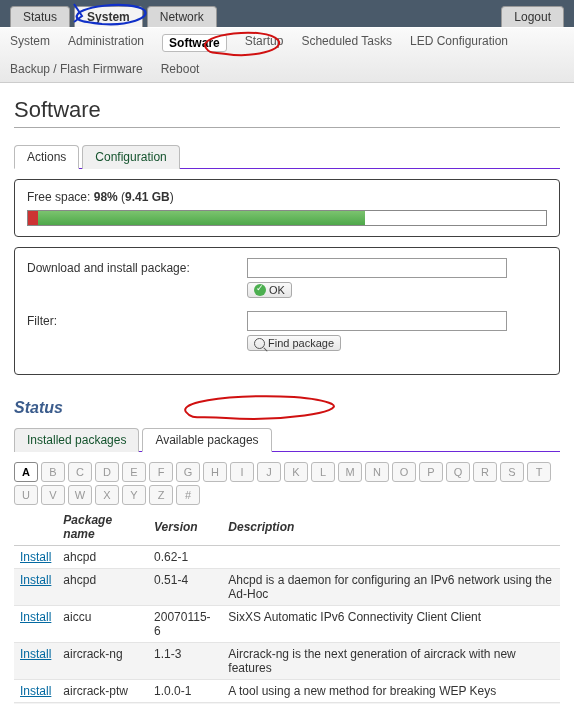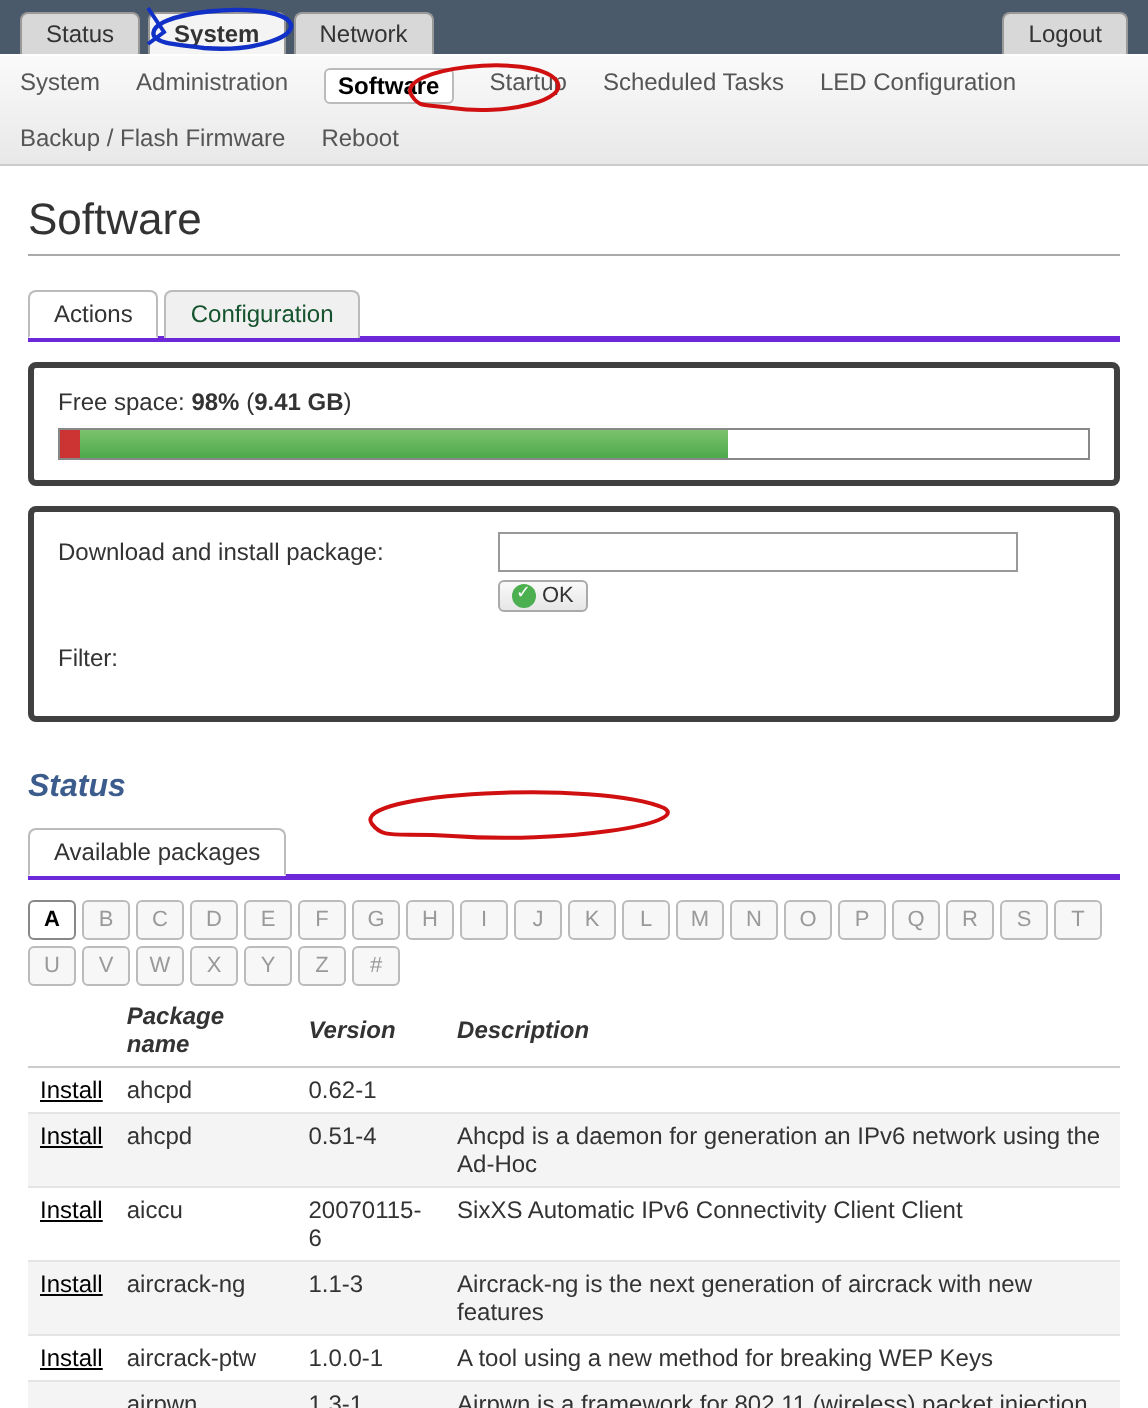--- a/index.html
+++ b/index.html
@@ -63,21 +63,21 @@
     font-family: "Trebuchet MS", sans-serif;
     font-size: 22px;
     font-weight: normal;
     border-bottom: 1px solid #aaa;
     padding-bottom: 4px;
     margin-bottom: 16px;
     color: #333;
   }
   .tabset {
     display: flex;
-    border-bottom: 3px solid #6d28d9;
+    border-bottom: 1px solid #6d28d9;
     margin-bottom: 10px;
   }
   .tabset .t {
     border: 1px solid #bbb;
     border-bottom: none;
     border-radius: 4px 4px 0 0;
     padding: 4px 12px;
     margin-right: 3px;
     background: #f0f0f0;
     color: #14532d;
@@ -85,21 +85,21 @@
     font-size: 12px;
     position: relative;
     top: 1px;
   }
   .tabset .t.active {
     background: #fff;
     color: #333;
     border-bottom: 1px solid #fff;
   }
   .panel {
-    border: 3px solid #404040;
+    border: 1px solid #404040;
     border-radius: 4px;
     padding: 10px 12px;
     margin-bottom: 10px;
   }
   .freespace-label { margin-bottom: 6px; }
   .progress {
     width: 100%;
     height: 16px;
     border: 1px solid #888;
     background: #fff;
@@ -197,21 +197,21 @@
     padding: 4px 6px;
     border-bottom: 1px solid #ccc;
     font-style: italic;
   }
   table.pkg td {
     padding: 4px 6px;
     border-bottom: 1px solid #e4e4e4;
     vertical-align: top;
   }
   table.pkg tr:nth-child(even) td { background:#f4f4f4; }
-  a.install { color: #000000; text-decoration: underline; cursor:pointer; }
+  a.install { color: #0369a1; text-decoration: underline; cursor:pointer; }
   .annot {
     position:absolute;pointer-events:none;
   }
   .annot svg { overflow:visible; }
   .wrap { position:relative; }
 </style>
 </head>
 <body>
 <div class="wrap">
 
@@ -260,26 +260,34 @@
       <div class="control">
         <input type="text" style=""><br>
         <span class="smallbtn">
           <span class="ico-ok"></span>
           <span>OK</span>
         </span>
       </div>
     </div>
     <div class="formrow">
       <label>Filter:</label>
+      <div class="control">
+        <input type="text" style=""><br>
+        <span class="smallbtn">
+          <span class="ico-find"></span>
+          <span>Find package</span>
+        </span>
+      </div>
     </div>
   </div>
 
   <h3 class="section">Status</h3>
 
   <div class="tabset">
+    <div class="t">Installed packages</div>
     <div class="t active">Available packages</div>
   </div>
 
   <div class="alpha" id="alpha">
         <div class="a active">A</div>
         <div class="a">B</div>
         <div class="a">C</div>
         <div class="a">D</div>
         <div class="a">E</div>
         <div class="a">F</div>
@@ -319,21 +327,21 @@
           <tr>
             <td><a class="install">Install</a></td>
             <td>ahcpd</td>
             <td>0.62-1</td>
             <td></td>
           </tr>
           <tr>
             <td><a class="install">Install</a></td>
             <td>ahcpd</td>
             <td>0.51-4</td>
-            <td>Ahcpd is a daemon for generation an IPv6 network using the Ad-Hoc</td>
+            <td>Ahcpd is a daemon for configuring an IPv6 network using the Ad-Hoc</td>
           </tr>
           <tr>
             <td><a class="install">Install</a></td>
             <td>aiccu</td>
             <td>20070115-6</td>
             <td>SixXS Automatic IPv6 Connectivity Client Client</td>
           </tr>
           <tr>
             <td><a class="install">Install</a></td>
             <td>aircrack-ng</td>

